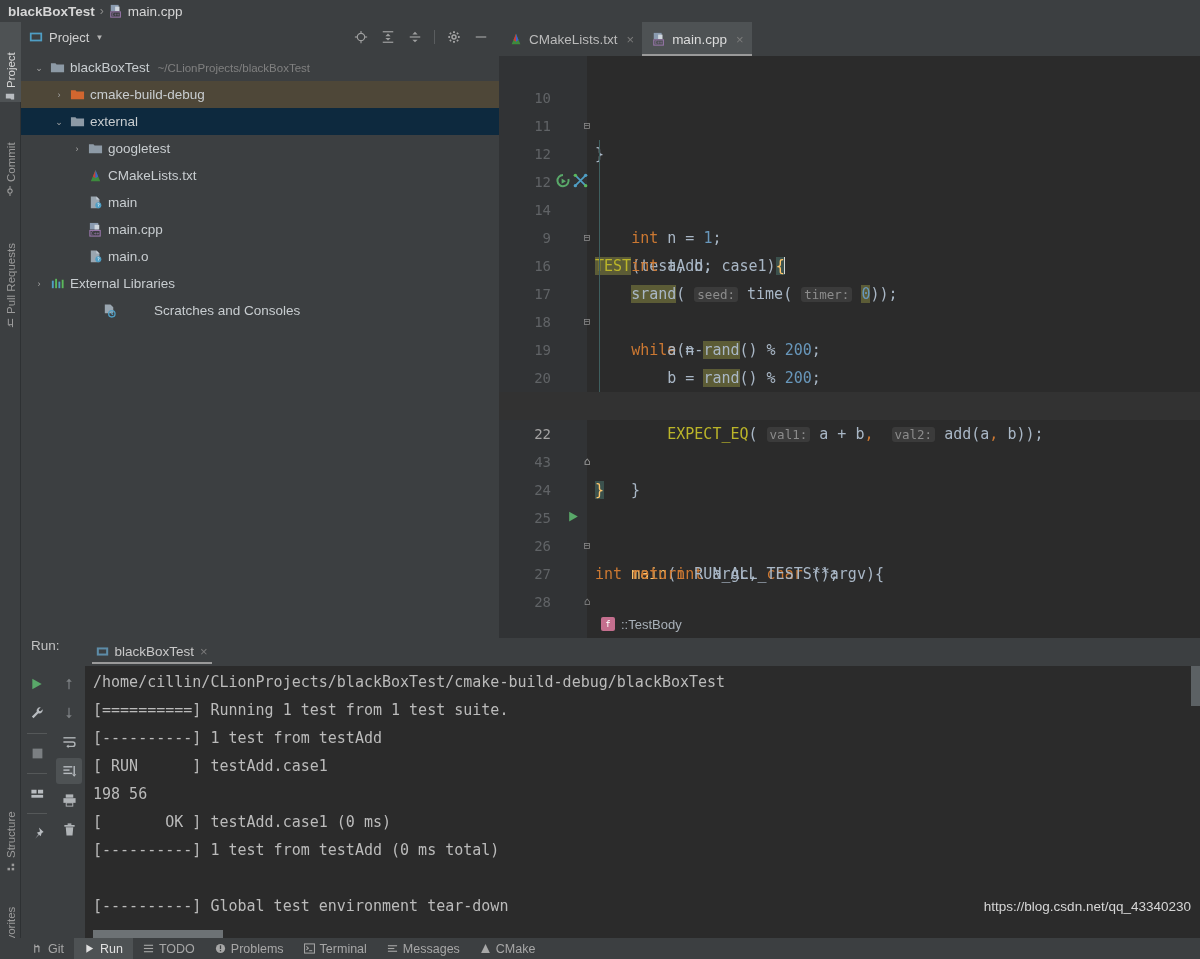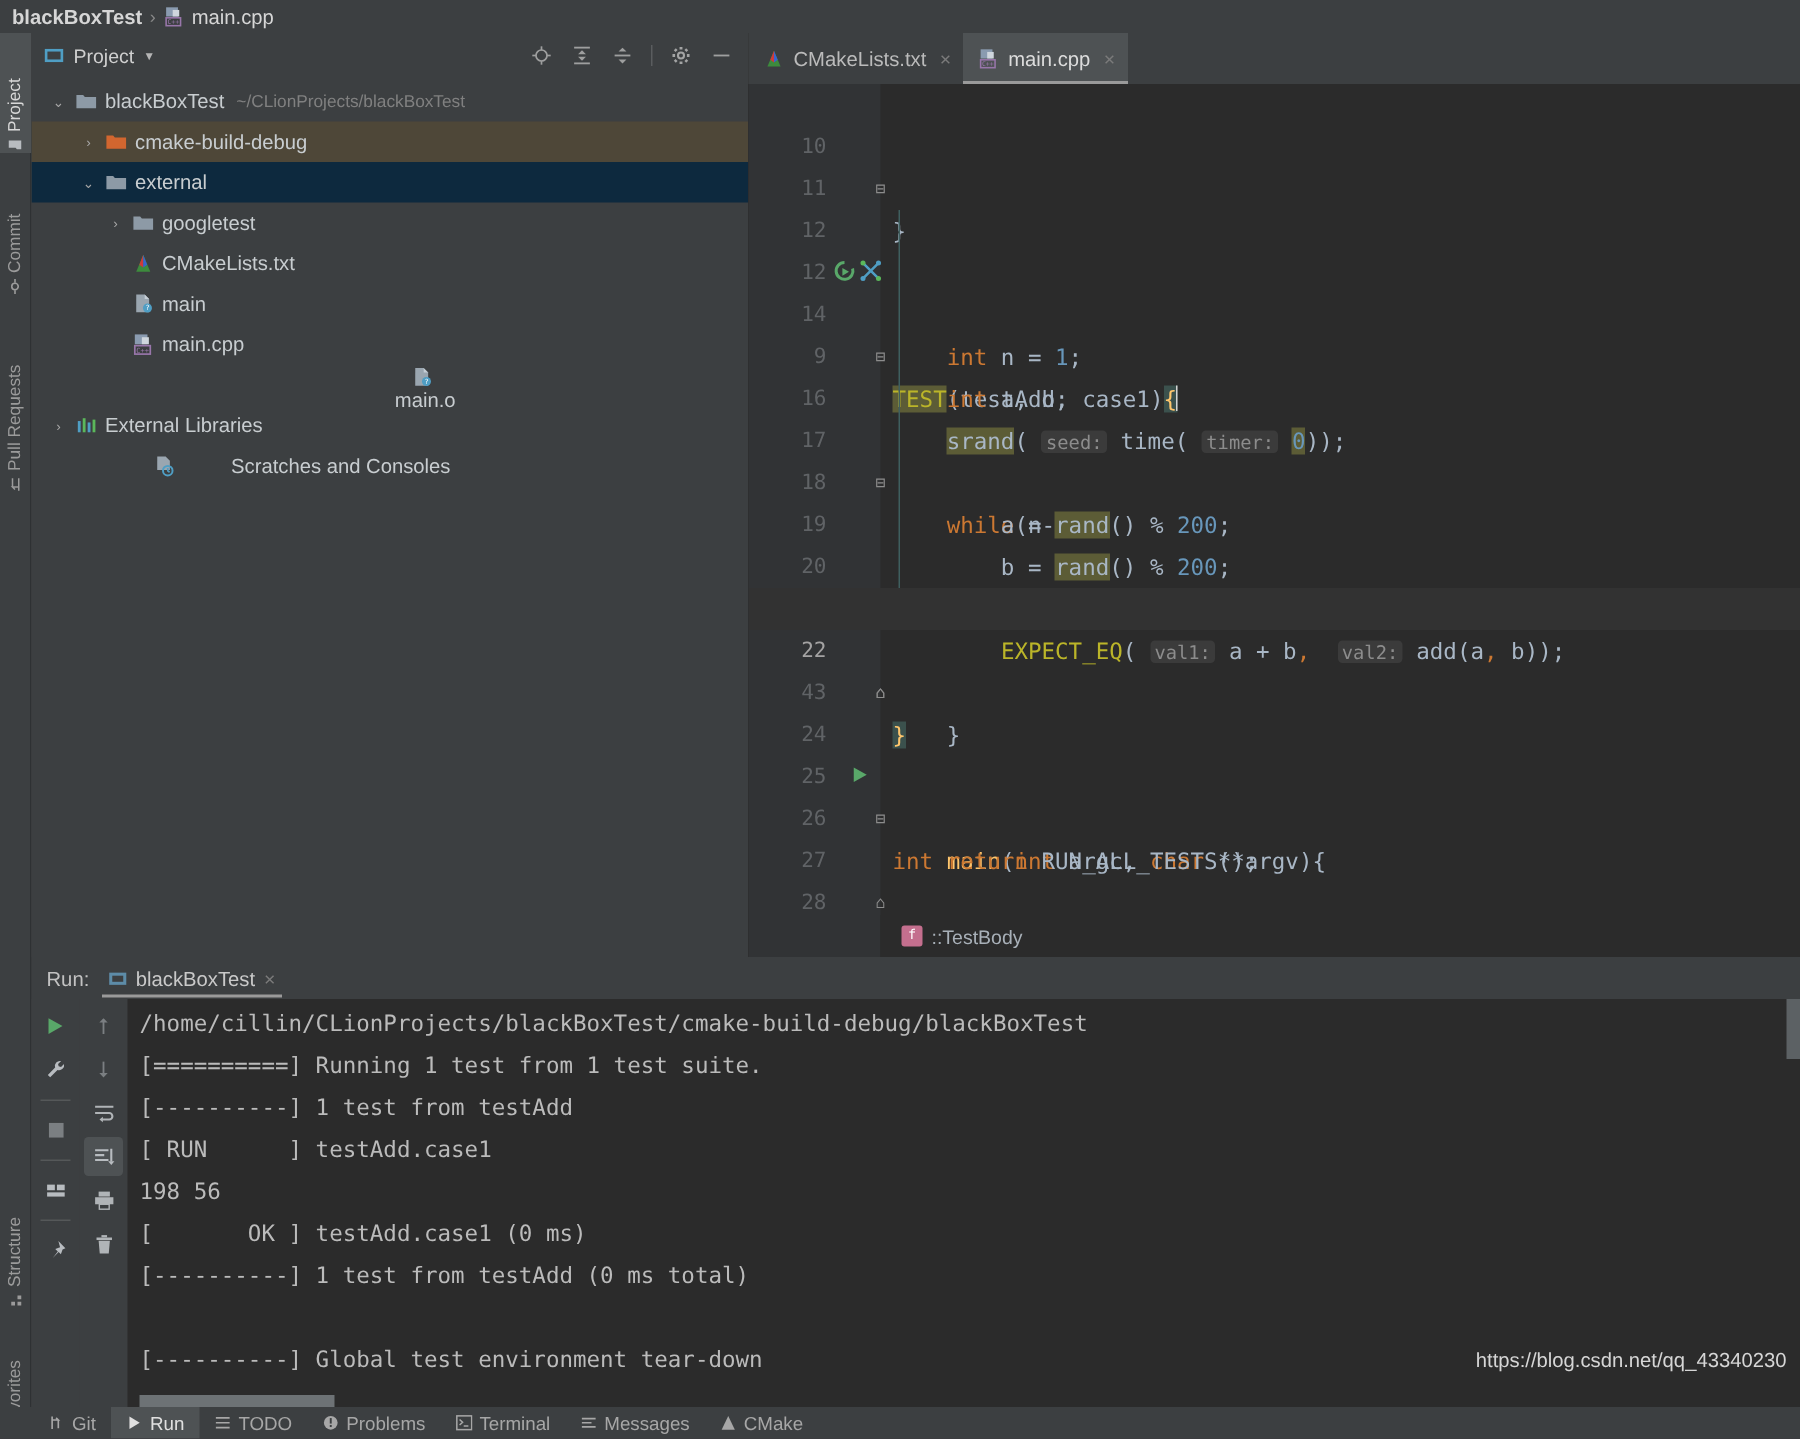--- a/index.html
+++ b/index.html
@@ -134,21 +134,21 @@
     font-size: 9px; display: flex; align-items: center; justify-content: center;
     border-radius: 2px; font-family: "DejaVu Sans Mono", monospace;
   }
   .bc-text { color: #a8b0b8; font-size: 13px; }
 
   
   .runpanel {
     position: absolute; left: 21px; top: 638px; width: 1179px; height: 300px;
     background: #3c3f41;
   }
-  .run-header { height: 28px; display: flex; align-items: center; padding-left: 10px; gap: 4px; }
+  .run-header { height: 28px; display: flex; align-items: flex-start; padding-left: 10px; gap: 28px; }
   .run-label { color: #c2c2c2; font-size: 13.5px; }
   .runtab {
     display: flex; align-items: center; gap: 6px; padding: 0 8px; height: 26px;
     position: relative; color: #c9c9c9; font-size: 13.5px;
   }
   .runtab::after { content:""; position:absolute; left:4px; right:4px; bottom:0; height:2px; background:#9a9a9a; }
   .runtab .x { color: #7b7b7b; font-size: 13px; }
 
   .run-body { position: absolute; left: 0; top: 28px; width: 1179px; height: 272px; display: flex; }
   .run-toolbar { width: 32px; background: #3c3f41; padding-top: 5px; display:flex; flex-direction:column; align-items:center; }
@@ -385,21 +385,21 @@
           <svg width="15" height="15" viewBox="0 0 16 16">
               <rect x="2" y="1" width="9" height="7" fill="#8a9bb0"></rect>
               <rect x="7" y="3" width="5" height="5" fill="#cfd6dd"></rect>
               <rect x="2" y="9" width="11" height="6" fill="none" stroke="#9876aa" stroke-width="1.2"></rect>
               <text x="3" y="14" font-size="5" fill="#9876aa" font-family="monospace">C++</text>
             </svg>
         </span>
         <span class="tlabel">main.cpp</span>
       </div>
 
-      <div class="trow" style="padding-left:46px;flex-direction:column;">
+      <div class="trow" style="padding-left:46px;">
         <span class="arrow blank"></span>
         <span class="ficon">
           <svg width="15" height="15" viewBox="0 0 16 16">
               <path d="M3 1.5h6l3.2 3.2V14H3z" fill="#9aa6b0"></path>
               <path d="M9 1.5l3.2 3.2H9z" fill="#c6ced6"></path>
               <circle cx="11" cy="11" r="3.2" fill="#4f9ec4"></circle>
               <text x="9.6" y="12.6" font-size="5" fill="#ffffff" font-family="monospace">?</text>
             </svg>
         </span>
         <span class="tlabel">main.o</span>

